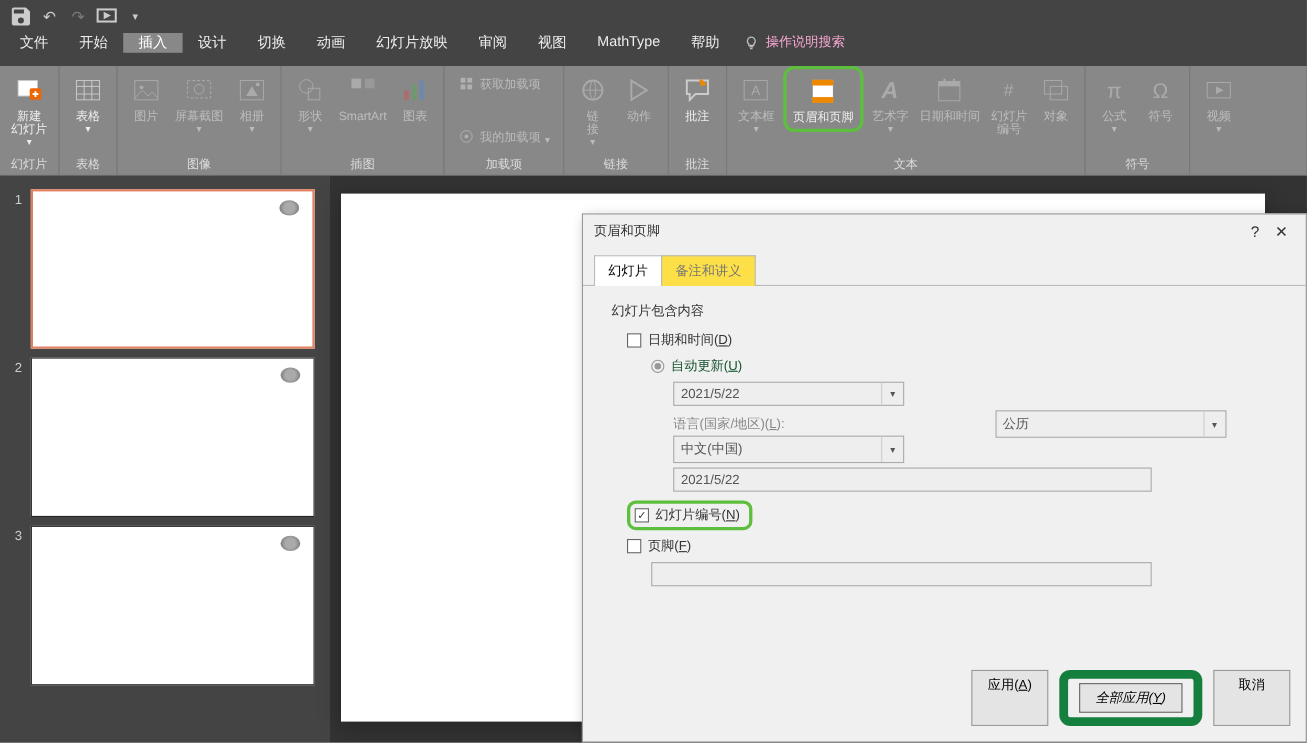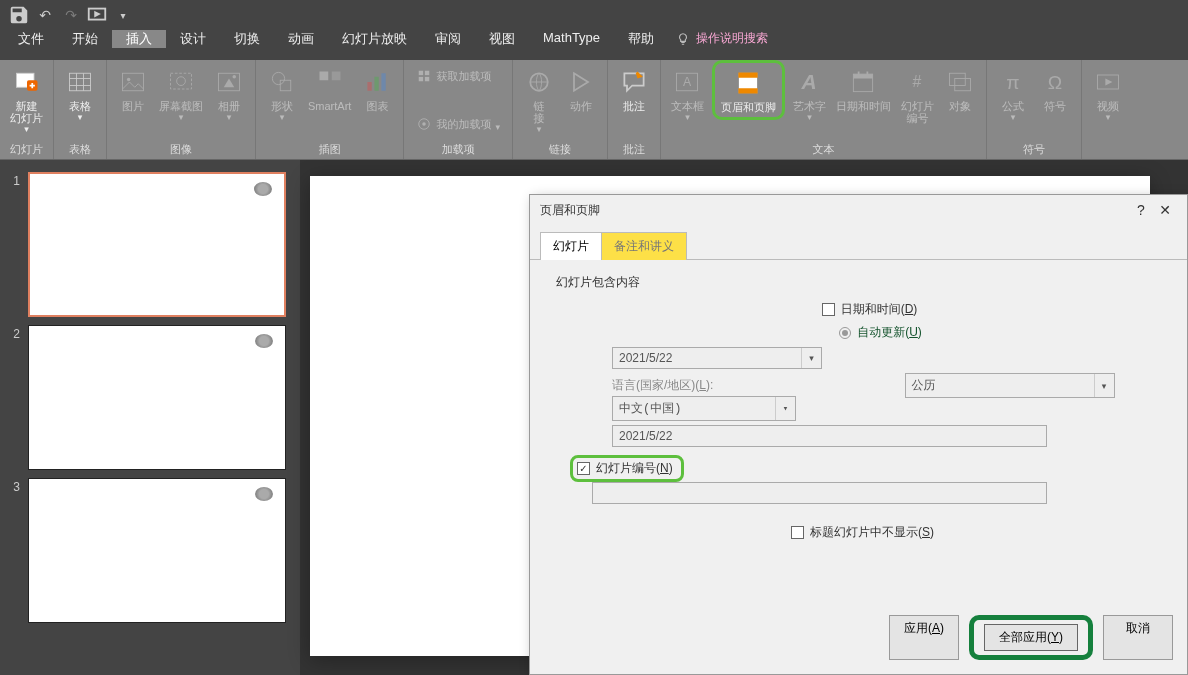--- a/index.html
+++ b/index.html
@@ -50,42 +50,42 @@
     .dialog-titlebar .spacer { flex: 1; }
     .dialog-titlebar .btn { width: 24px; text-align: center; cursor: pointer; font-size: 14px;}
     .dialog-tabs { display: flex; border-bottom: 1px solid #bbb; padding: 6px 10px 0 10px; gap: 0;}
     .dialog-tab { padding: 5px 12px; border: 1px solid #bbb; border-bottom: none; background: #fff; font-size: 12px; cursor:pointer; position: relative; top: 1px; margin-right: -1px;}
     .dialog-tab.inactive { background: #fde047; color:#777;}
     .dialog-body { flex: 1; padding: 14px 18px 10px 26px; display: flex; gap: 20px;}
     .dialog-left { flex: 1; }
     .dialog-right { width: 130px; }
     .section-title { font-size: 12px; color: #333; margin-bottom: 10px;}
     .section-indent { margin-left: 14px;}
-    .chk-row { display: flex; align-items: center; gap: 6px; margin: 6px 0; font-size: 12px; color: #333; justify-content: center;}
+    .chk-row { display: flex; align-items: center; gap: 6px; margin: 6px 0; font-size: 12px; color: #333;}
     .chk-row.disabled { color: #14532d; }
     .checkbox { width: 13px; height: 13px; border: 1px solid #666; background: #fff; display: flex; align-items: center; justify-content: center; font-size: 10px; color: #333;}
     .radio { width: 12px; height: 12px; border: 1px solid #999; border-radius: 50%; display:flex;align-items:center;justify-content:center;}
     .radio.checked::after{content:"";width:6px;height:6px;background:#999;border-radius:50%;}
     .inline-u { text-decoration: underline; }
     .field-row { display: flex; gap: 28px; margin: 4px 0;}
     .select-field { border: 1px solid #aaa; background: #eee; padding: 3px 6px; font-size: 12px; display: flex; align-items: center; color:#555; position:relative;}
     .select-field .arrow { position: absolute; right: 0; top: 0; bottom: 0; width: 20px; border-left: 1px solid #ccc; display:flex;align-items:center;justify-content:center;font-size:9px;}
     .text-field { border: 1px solid #aaa; background: #eee; padding: 3px 6px; font-size: 12px; color:#555;}
     .field-label { font-size: 12px; color: #888; margin: 4px 0 2px 0;}
     
     .highlight-box { border: 3px solid #5dbf3d; border-radius: 8px; padding: 2px 8px 2px 4px; display: inline-flex; align-items: center;}
     
     .preview-box { border: 1px solid #999; padding: 10px; background: #fff; width: 100px; height: 80px; margin-top: 6px;}
     .preview-inner { border: 1px solid #666; width: 100%; height: 100%; position: relative;}
     .preview-inner::before { content:""; position:absolute; top:6px;left:6px;right:6px;bottom:22px; border:1px dashed #aaa;}
     .preview-inner::after { content:""; position:absolute; bottom:4px; right:6px; width:8px;height:6px;background:#333;}
     
     .dialog-buttons { padding: 8px 14px 14px 0; display: flex; justify-content: flex-end; gap: 10px;}
     .dlg-btn { padding: 4px 14px; border: 1px solid #999; background: #e4e4e4; font-size: 12px; cursor: pointer; min-width: 70px; text-align: center;}
-    .btn-highlight { border: 5px solid #15803d; border-radius: 10px; padding: 4px 10px;}
+    .btn-highlight { border: 8px solid #15803d; border-radius: 10px; padding: 4px 10px; font-style: italic;}
   </style>
 </head>
 <body>
 
 <div class="titlebar">
   <div class="qat">
     <div class="qat-btn">
         <svg viewBox="0 0 24 24" fill="#ccc">
           <path d="M17 3H5a2 2 0 00-2 2v14a2 2 0 002 2h14a2 2 0 002-2V7l-4-4zm-5 16a3 3 0 110-6 3 3 0 010 6zm3-10H5V5h10v4z"></path>
         </svg>
@@ -447,21 +447,21 @@
             <span>自动更新(<span class="inline-u">U</span>)</span>
           </div>
           <div style="margin-left:20px;">
             <div class="select-field" style="width:210px;">
                 <span>2021/5/22</span>
                 <span class="arrow">▾</span>
               </div>
             <div class="field-row">
               <div style="flex:1">
                 <div class="field-label">语言(国家/地区)(<span class="inline-u">L</span>):</div>
-                <div class="select-field" style="width:184px;font-family:Liberation Mono, monospace;">
+                <div class="select-field" style="width:210px;">
                     <span>中文(中国)</span>
                     <span class="arrow">▾</span>
                   </div>
               </div>
               <div style="flex:1">
                 <div class="select-field" style="width:210px;">
                     <span>公历</span>
                     <span class="arrow">▾</span>
                   </div>
               </div>
@@ -472,28 +472,26 @@
           </div>
         </div>
         <div style="margin-top:8px;">
           <span class="highlight-box">
             <div class="chk-row" style="margin:0;">
               <div class="checkbox">✓</div>
               <span>幻灯片编号(<span class="inline-u">N</span>)</span>
             </div>
           </span>
         </div>
+        <div class="chk-row">
+          <div class="checkbox"></div>
+          <span>页脚(<span class="inline-u">F</span>)</span>
+        </div>
         <div style="margin-left:22px;">
           <div class="text-field" style="width:455px;height:22px;"></div>
-        </div>
-      </div>
-      <div style="margin-top:20px;">
-        <div class="chk-row">
-          <div class="checkbox"></div>
-          <span>标题幻灯片中不显示(<span class="inline-u">S</span>)</span>
         </div>
       </div>
     </div>
   </div>
   <div class="dialog-buttons">
     <div class="dlg-btn">应用(<span class="inline-u">A</span>)</div>
     <div class="btn-highlight">
       <div class="dlg-btn" style="border:1px solid #666;">全部应用(<span class="inline-u">Y</span>)</div>
     </div>
     <div class="dlg-btn">取消</div>

